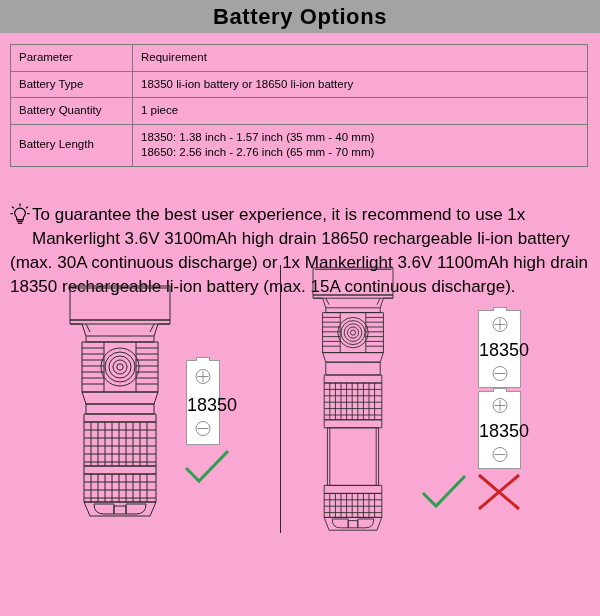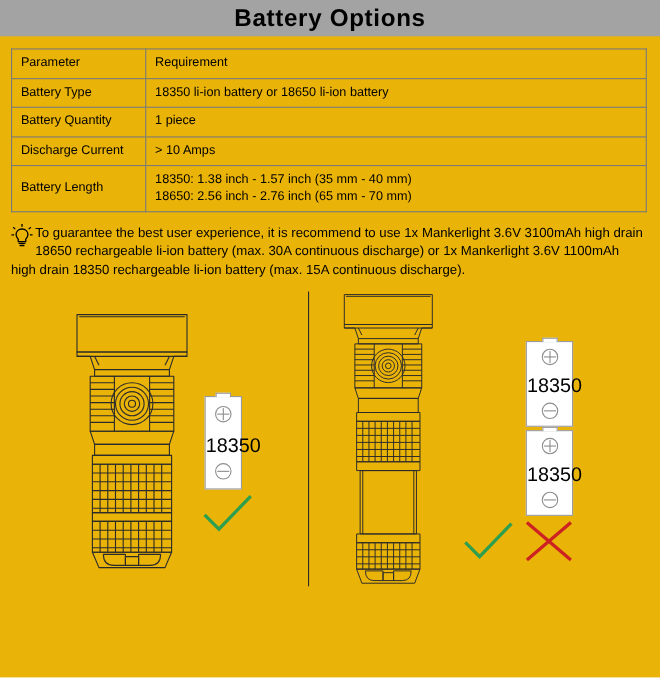--- a/index.html
+++ b/index.html
@@ -5,21 +5,21 @@
   * { box-sizing: border-box; margin: 0; padding: 0; }
   html, body {
     width: 600px; height: 616px;
     background: #ffffff;
     font-family: "Liberation Sans", sans-serif;
     overflow: hidden;
   }
   #page {
     position: relative;
     width: 600px; height: 616px;
-    background: #eab308;
+    background: #f9a8d4;
   }
 
   
   #title-bar {
     position: absolute; left: 0; top: 0;
     width: 600px; height: 33px;
     background: #a3a3a3;
     display: flex; align-items: center; justify-content: center;
   }
   #title-bar .title {
@@ -46,21 +46,21 @@
     line-height: 1.35;
   }
   #spec-table th { font-weight: normal; font-size: 11.5px; }
   #spec-table col.c1 { width: 122px; }
   #spec-table .multiline { white-space: pre-line; }
 
   
   #tip-note {
     position: absolute; left: 10px; top: 203px;
     width: 578px;
-    font-size: 12px; line-height: 1.42; color: #000;
+    font-size: 17px; line-height: 1.42; color: #000;
   }
   #tip-note .bulb {
     float: left; width: 20px; height: 26px; margin-right: 2px;
   }
   #tip-note .tip-text { display: block; }
 
   
   #diagram {
     position: absolute; left: 0; top: 255px;
     width: 600px; height: 280px;
@@ -142,24 +142,20 @@
       </tr>
     </thead>
     <tbody>
       <tr>
         <td>Battery Type</td>
         <td>18350 li-ion battery or 18650 li-ion battery</td>
       </tr>
       <tr>
         <td>Battery Quantity</td>
         <td>1 piece</td>
-      </tr>
-      <tr>
-        <td>Discharge Current</td>
-        <td>&gt; 10 Amps</td>
       </tr>
       <tr>
         <td>Battery Length</td>
         <td class="multiline">18350: 1.38 inch - 1.57 inch (35 mm - 40 mm)
 18650: 2.56 inch - 2.76 inch (65 mm - 70 mm)</td>
       </tr>
     </tbody>
   </table>
 
   <div id="tip-note">

